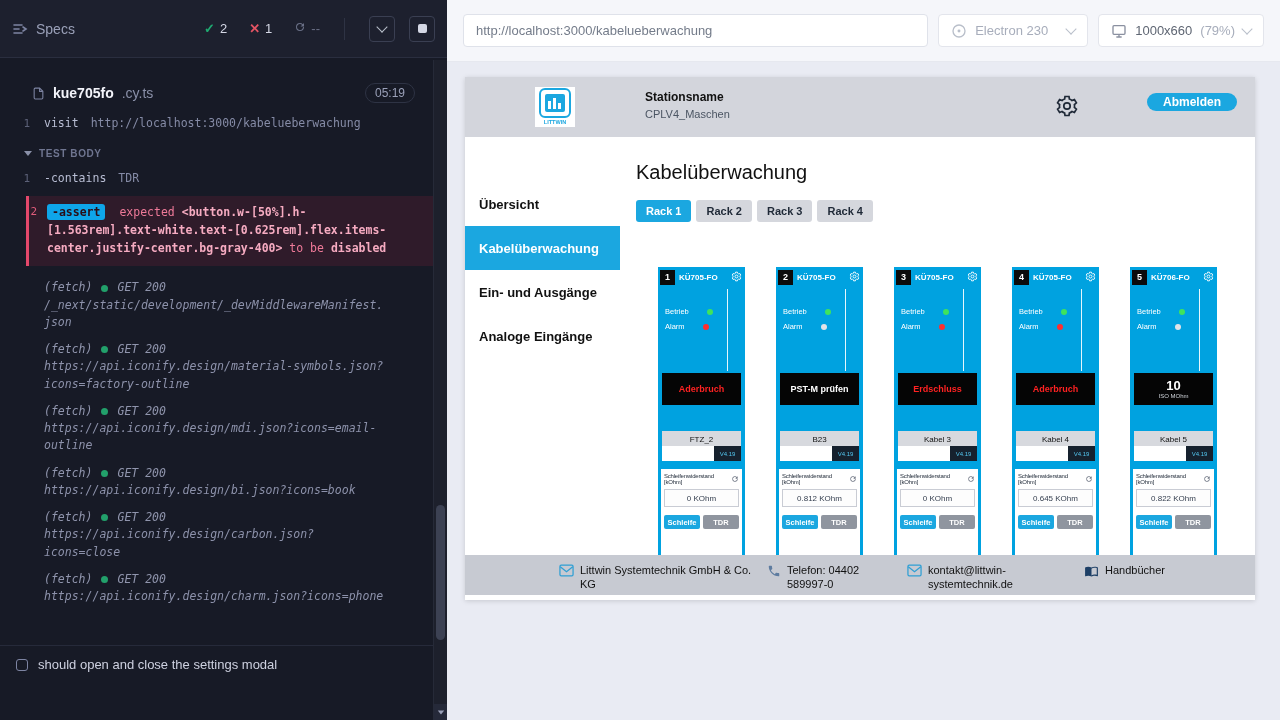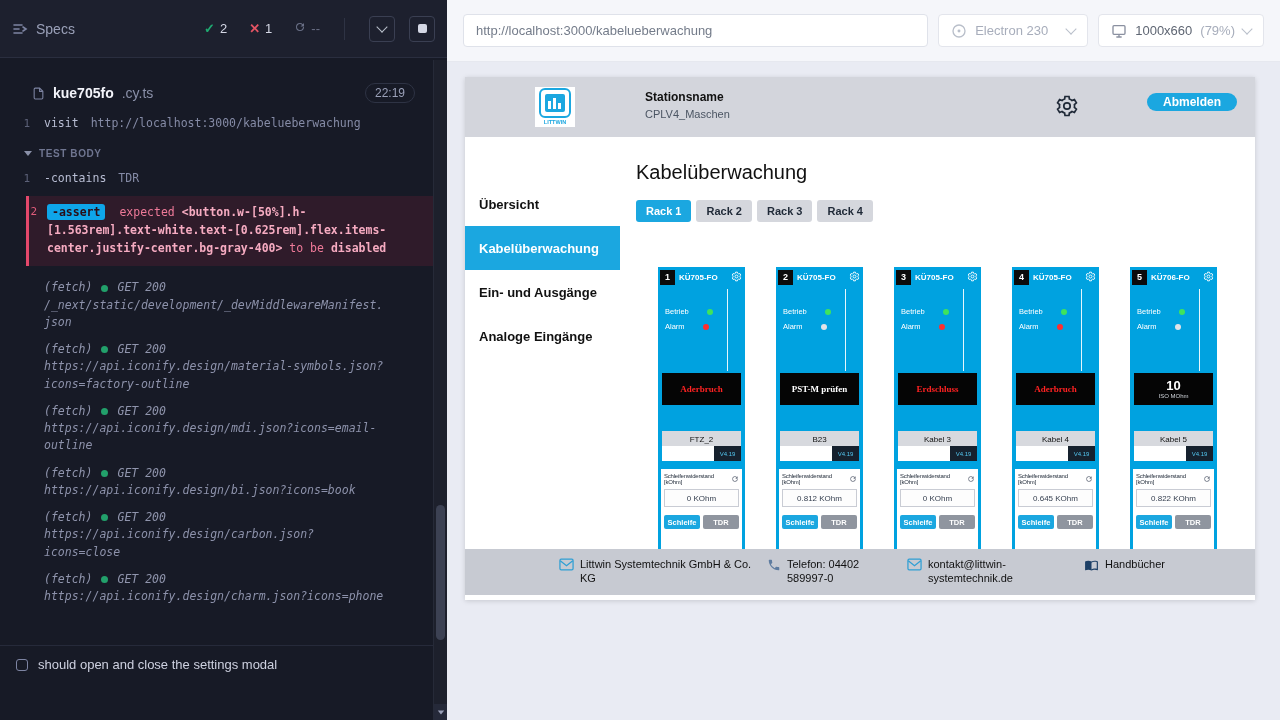--- a/index.html
+++ b/index.html
@@ -98,39 +98,39 @@
   .card-model { font-size:8px; font-weight:700; color:#fff; margin-left:4px; white-space:nowrap; }
   .card-gear { position:absolute; top:4px; right:3px; color:#fff; display:flex; }
   .vline { position:absolute; top:22px; right:17px; width:1px; height:82px; background:rgba(255,255,255,.9); }
   .io-row { position:absolute; left:7px; display:flex; align-items:center; gap:18px; color:#fff; font-size:7.5px; }
   .io-r1 { top:40px; } .io-r2 { top:55px; }
   .dot { width:6px; height:6px; border-radius:50%; display:inline-block; }
   .dot-green { background:#3fe35c; }
   .dot-red { background:#ff2f2f; }
   .dot-off { background:#dfe3e8; }
   .status-box { position:absolute; top:106px; left:4px; right:4px; height:32px; background:#050505; display:flex; flex-direction:column; align-items:center; justify-content:center; text-align:center; }
-  .status-text { font-size:9px; font-weight:700;font-family:Liberation Serif, serif; }
+  .status-text { font-size:9px; font-weight:700; }
   .st-red { color:#ff2222; } .st-white { color:#fff; }
   .status-big { font-size:13px; font-weight:700; color:#fff; line-height:1.1; }
   .status-unit { font-size:6px; color:#cfd4da; }
   .cable-box { position:absolute; top:164px; left:4px; right:4px; height:16px; background:#d7d9de; color:#111; font-size:8px; display:flex; align-items:center; justify-content:center; }
   .ver-row { position:absolute; top:179px; left:4px; right:4px; height:15px; display:flex; }
   .ver-left { flex:1; background:#fff; }
   .ver-badge { width:27px; background:#16212e; color:#53c6f0; font-size:6px; display:flex; align-items:center; justify-content:center; }
   .bottom-panel { position:absolute; top:202px; left:3px; right:3px; height:105px; background:#fff; padding:4px 3px 0; }
   .res-row { display:flex; justify-content:space-between; align-items:center; }
   .res-label { font-size:6px; letter-spacing:-.2px; color:#1f2937; }
   .refresh-icon { color:#6b7280; display:flex; }
   .value-box { margin-top:4px; border:1px solid #c9ccd4; height:18px; display:flex; align-items:center; justify-content:center; font-size:8px; color:#374151; background:#fdfdfd; }
   .btn-row { display:flex; gap:3px; margin-top:8px; }
   .cbtn { flex:1; height:14px; display:flex; align-items:center; justify-content:center; color:#fff; font-size:7.5px; font-weight:700; border-radius:2px; }
   .btn-loop { background:#1ba7e0; }
   .btn-tdr { background:#8f959f; }
 
-  .app-footer { position:absolute; left:0; right:0; bottom:5px; height:46px; background:#c7cad2; z-index:5; }
+  .app-footer { position:absolute; left:0; right:0; bottom:5px; height:40px; background:#c7cad2; z-index:5; }
   .f-item { position:absolute; top:8px; display:flex; gap:6px; font-size:11px; color:#111; line-height:1.3; align-items:flex-start; }
   .f-item .f-icon { flex-shrink:0; display:flex; margin-top:1px; }
   .fi-1 { left:94px; width:196px; }
   .fi-2 { left:302px; width:122px; }
   .fi-3 { left:442px; width:146px; }
   .fi-4 { left:619px; }
   .ic-mail { color:#2f9fd4; } .ic-phone { color:#5e7ca0; } .ic-book { color:#1d3f66; }
 </style>
 </head>
 <body>
@@ -173,21 +173,21 @@
   <div class="spec-row">
     <span class="spec-file-icon">
       <svg width="13" height="15" viewBox="0 0 24 24" fill="none" stroke="currentColor" stroke-width="2">
           <path d="M14 2H6a2 2 0 0 0-2 2v16a2 2 0 0 0 2 2h12a2 2 0 0 0 2-2V8l-6-6z"></path>
           <path d="M14 2v6h6"></path>
         </svg>
     </span>
     <span class="spec-name">kue705fo</span>
     <span class="spec-ext">.cy.ts</span>
     <span class="spec-spacer"></span>
-    <span class="spec-time">22:19</span>
+    <span class="spec-time">05:19</span>
   </div>
 
   <div class="log">
     <div class="log-line">
       <span class="lnum">1</span>
       <span class="cmd-name">visit</span>
       <span class="cmd-arg">http://localhost:3000/kabelueberwachung</span>
     </div>
 
     <div class="section-header">

